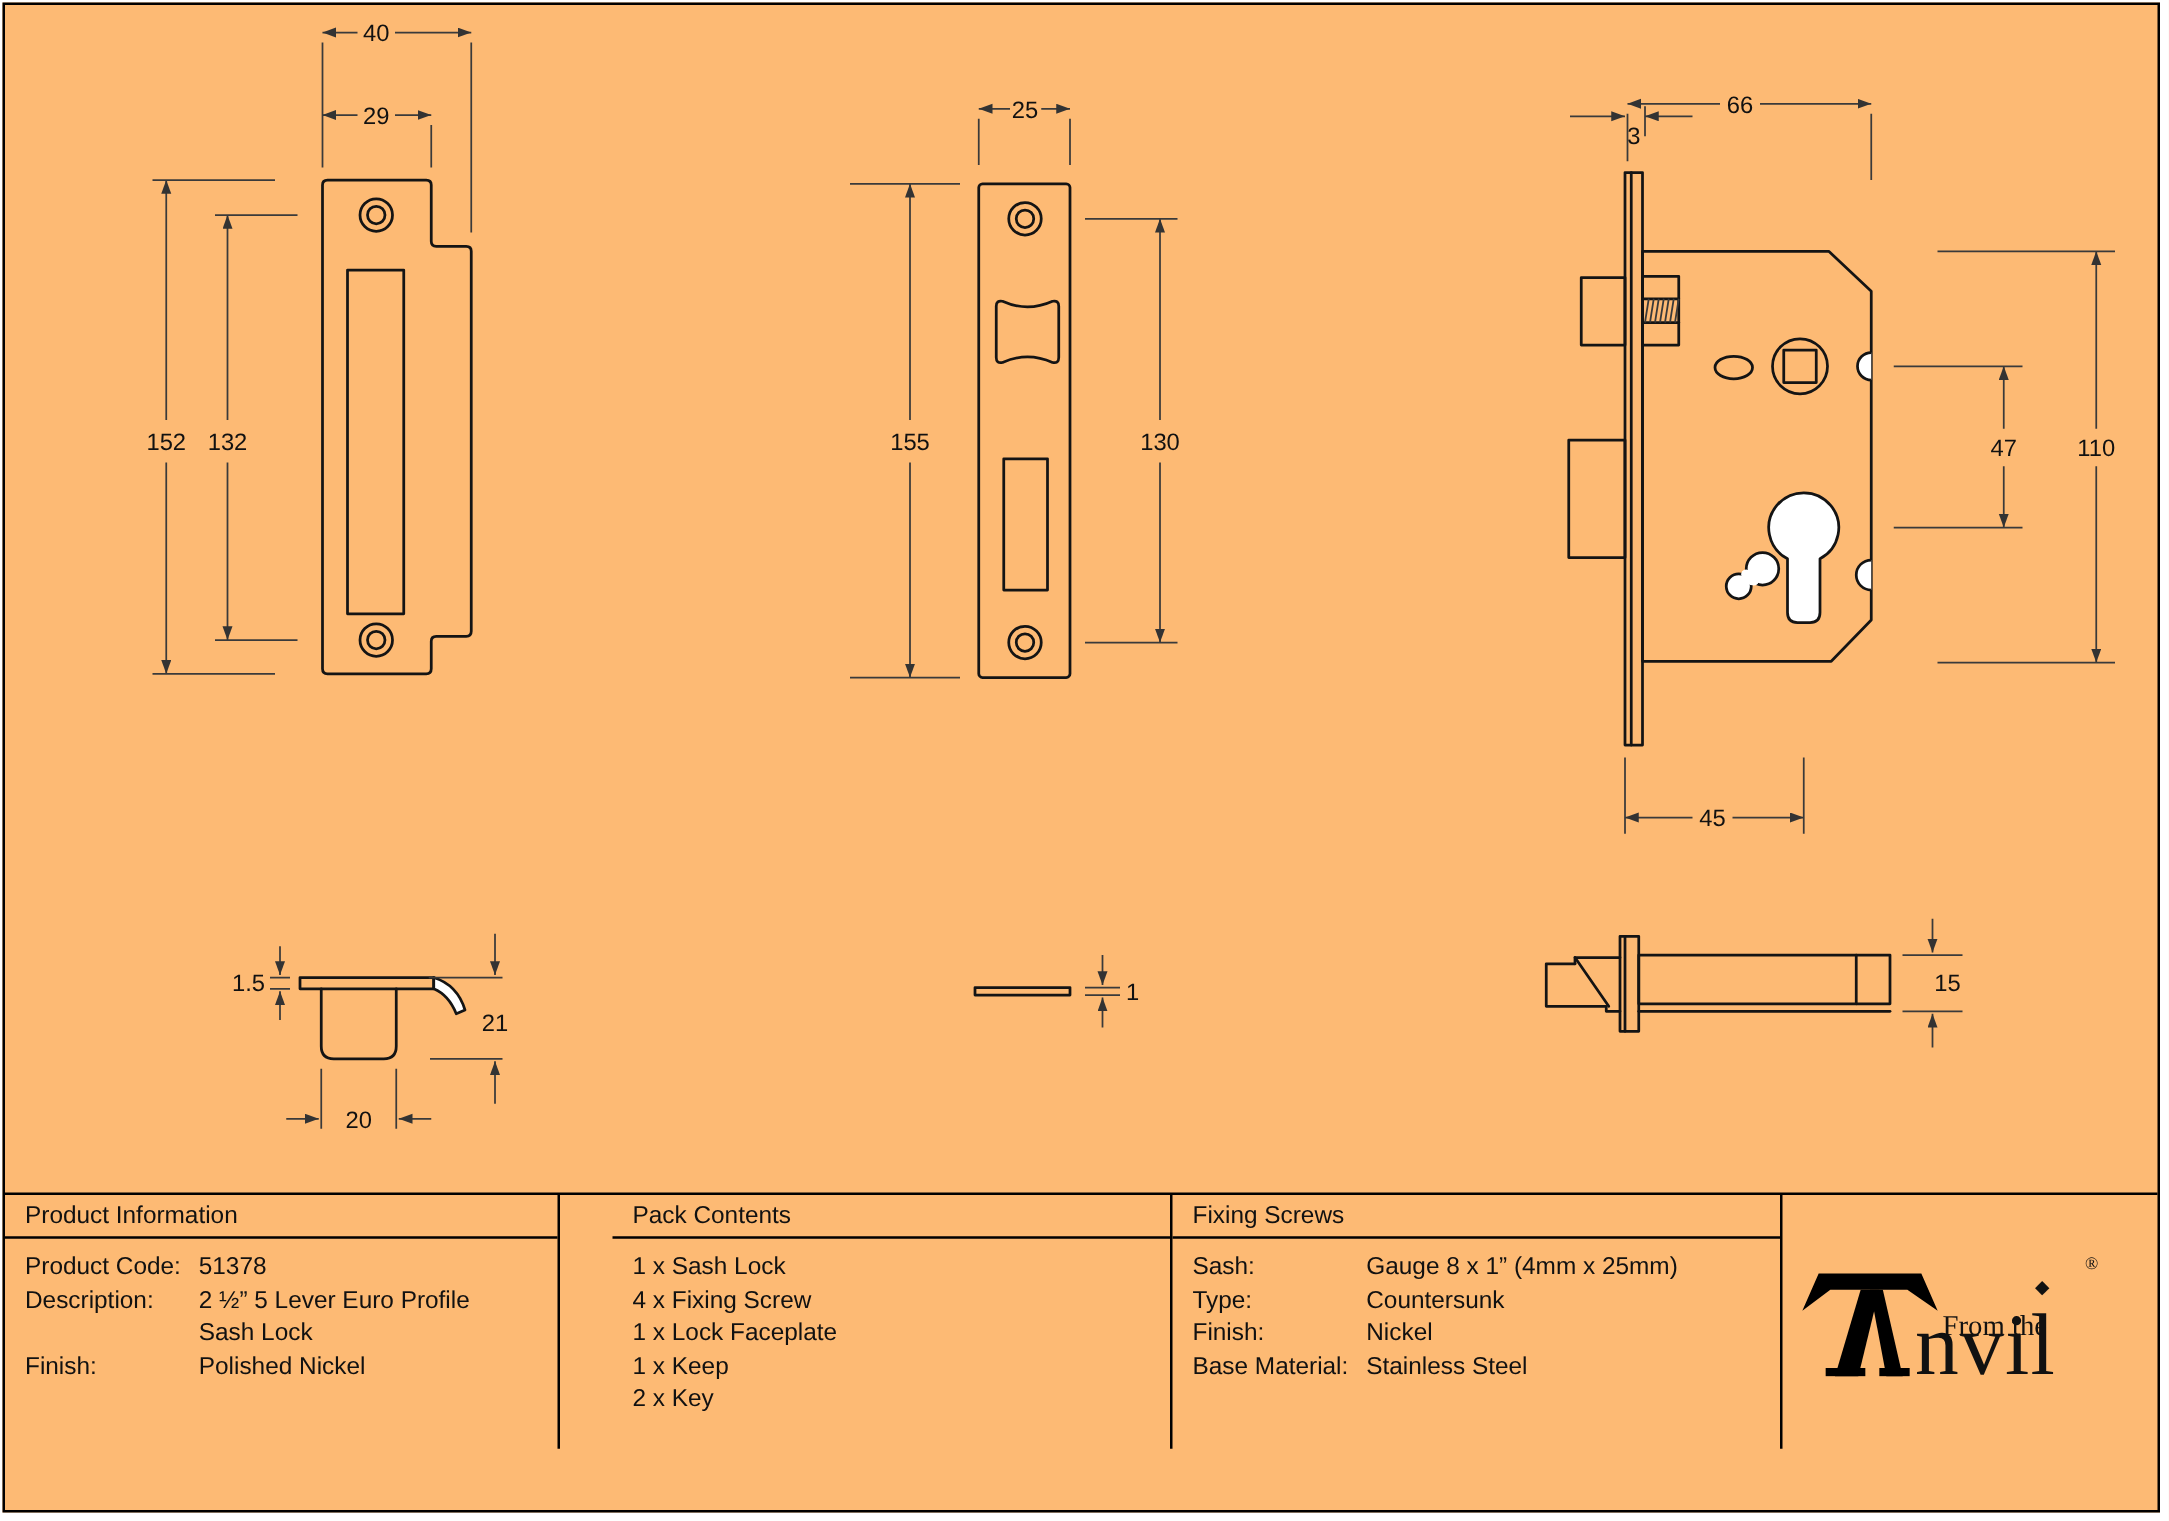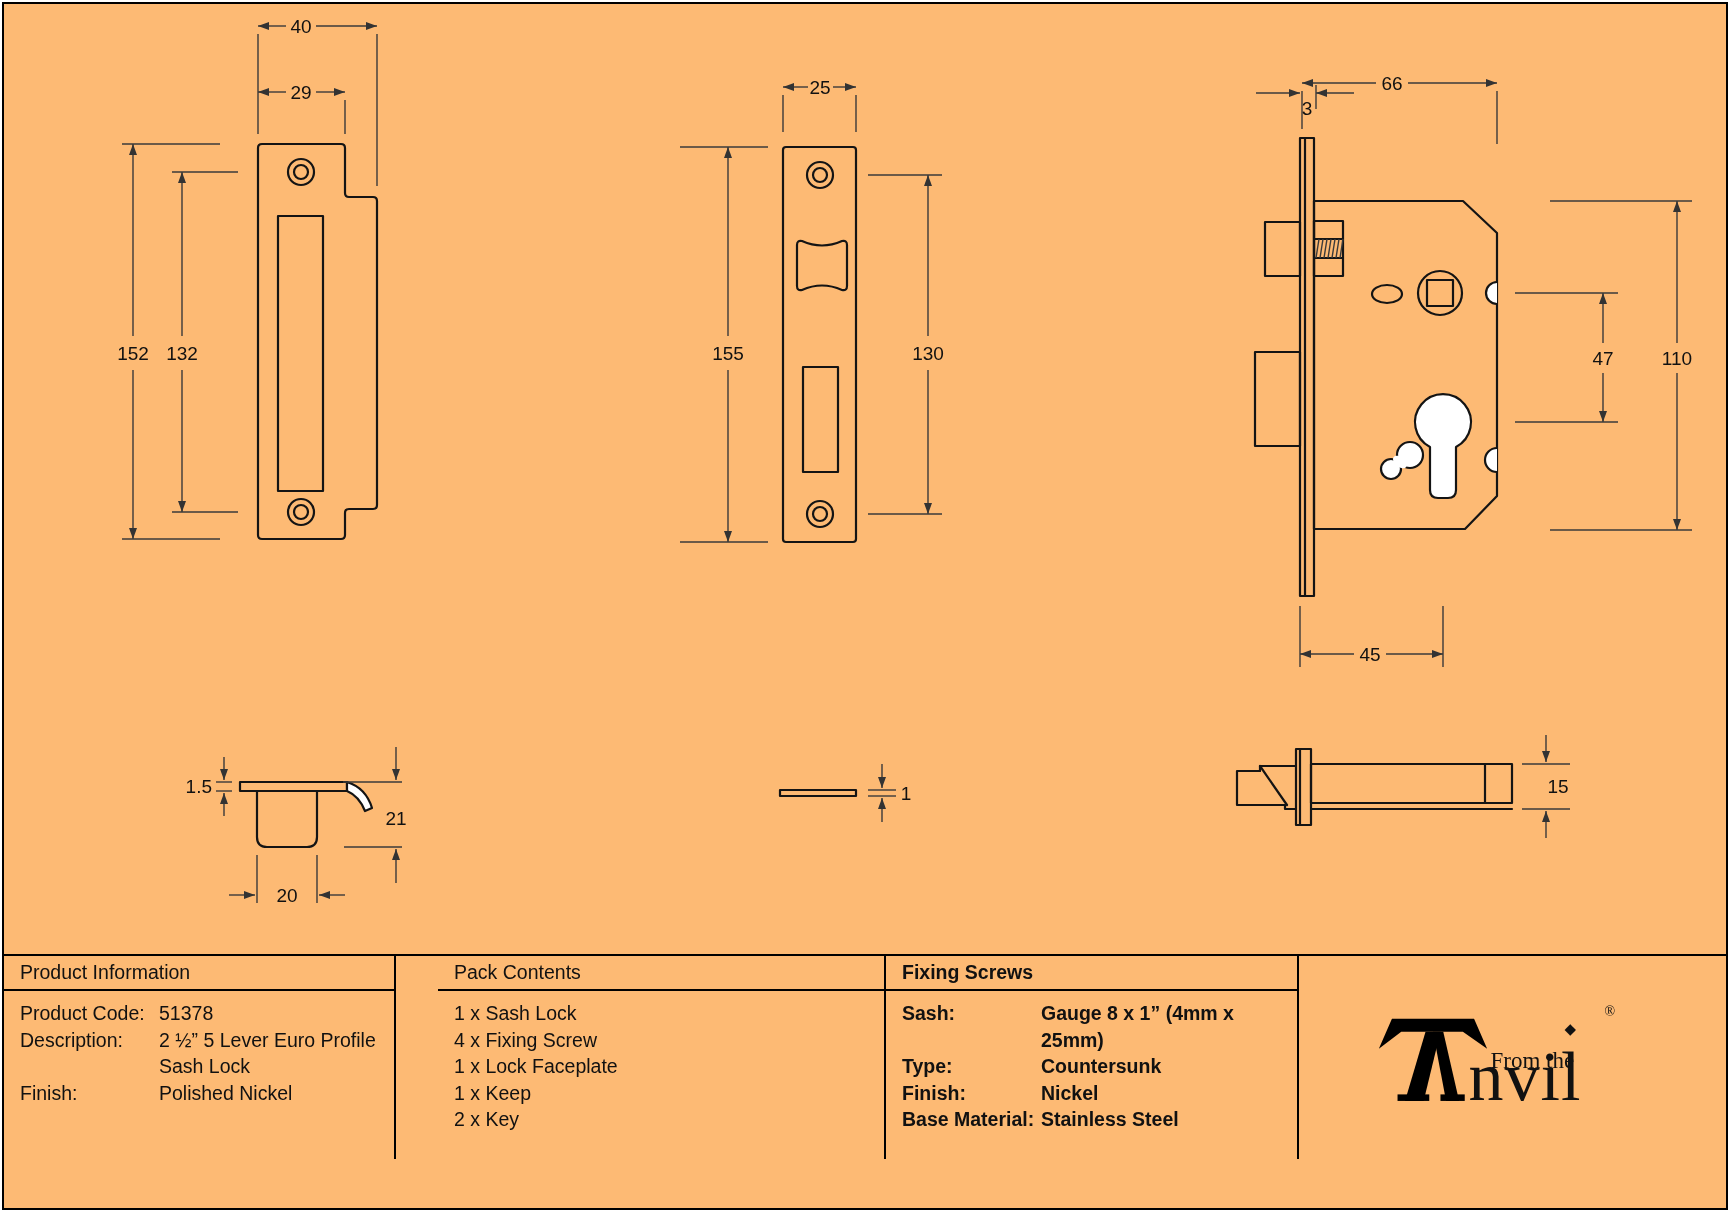--- a/index.html
+++ b/index.html
@@ -9,23 +9,23 @@
   .dwg { position:absolute; }
   .ol  { fill:none; stroke:#141414; stroke-width:2.2; stroke-linejoin:round; stroke-linecap:round; }
   .olw { fill:#fff;  stroke:#141414; stroke-width:2.2; stroke-linejoin:round; }
   .dl  { stroke:#3a3a3a; stroke-width:1.4; fill:none; }
   .dt  { font-family:"Liberation Sans",sans-serif; font-size:19px; fill:#111; text-anchor:middle; }
   .dt-end { text-anchor:end; }
   .note-row { border-top:2.5px solid #000; height:50px; display:flex; align-items:center; padding-left:16px; font-size:19.5px; }
   .info-table { border-top:2.5px solid #000; display:flex; height:203px; }
   .col { box-sizing:border-box; }
   .col + .col { border-left:2.5px solid #000; }
-  .col-product { width:390px; }
+  .col-product { width:442px; }
   .col-pack    { width:490px;padding-left:42px; }
-  .col-screws  { width:413px;font-weight:bold; }
+  .col-screws  { width:488px; }
   .col-logo    { flex:1; display:flex; align-items:center; justify-content:center; }
   .col-header  { height:33px; border-bottom:2.5px solid #000; display:flex; align-items:center; padding-left:16px; font-size:19.5px; }
   .col-body    { padding:9px 0 0 16px; font-size:19.5px; }
   .info-row    { display:flex; line-height:26.5px; }
   .info-label  { width:139px; flex:none; }
   .list-item   { line-height:26.5px; }
   
   .logo { position:relative; width:272px; height:100px; }
   .anvil-a-svg { position:absolute; left:0; bottom:2px; width:112px; height:96px; }
   .logo-top  { position:absolute; left:114px; top:2px; font-family:"Liberation Serif",serif; font-size:23px; white-space:nowrap;margin-top:38px; }

